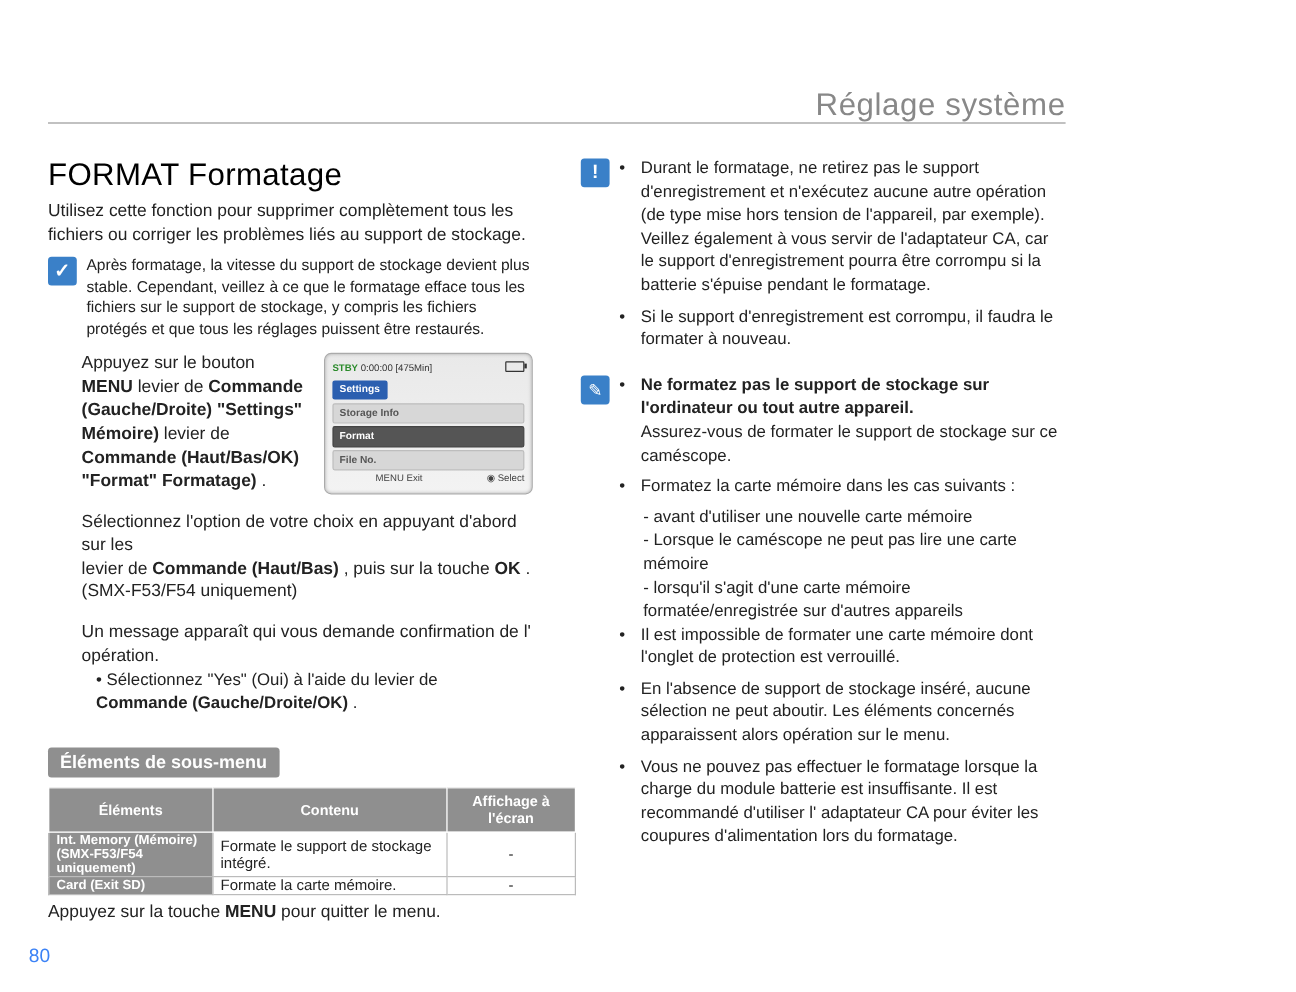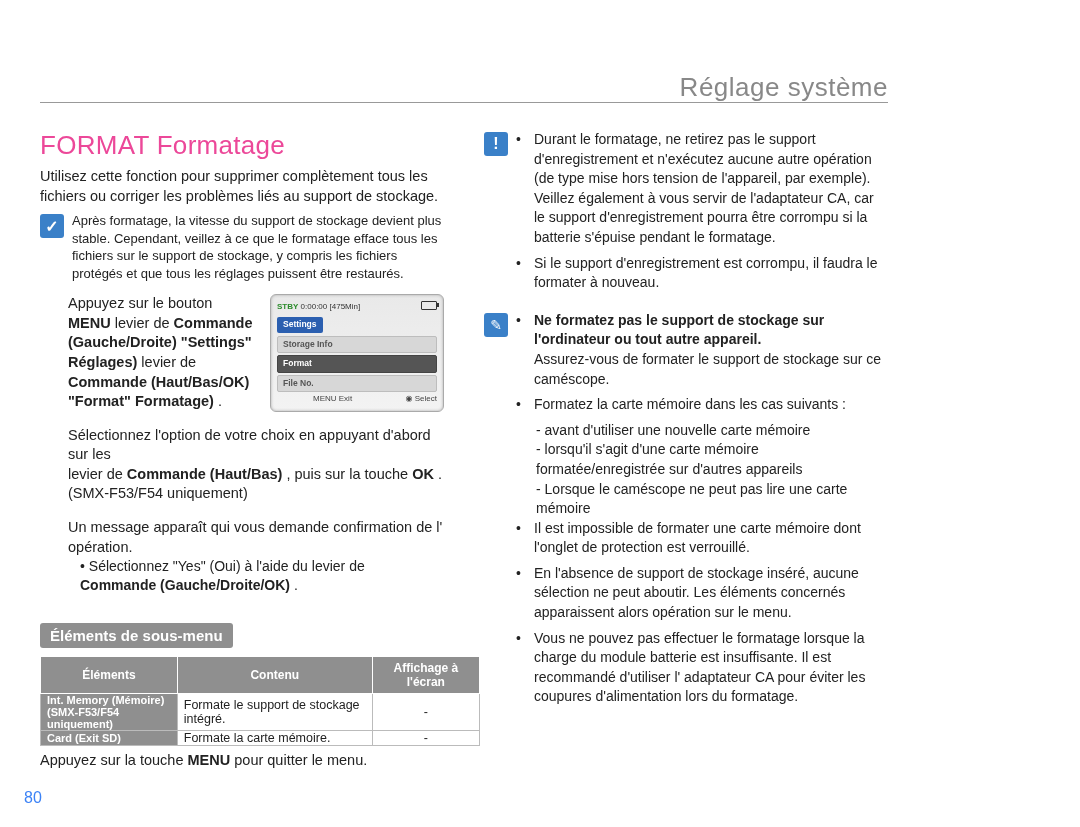--- a/index.html
+++ b/index.html
@@ -1,21 +1,21 @@
 <!DOCTYPE html>
 <html><head>
 <meta charset="utf-8">
 <style>
   html,body{margin:0;padding:0;background:#fff;font-family:Arial,Helvetica,sans-serif;color:#222;}
   .page{width:928px;height:827px;position:relative;box-sizing:border-box;padding:60px 40px 20px 40px;}
   .hr-top{position:absolute;left:40px;right:40px;top:102px;border-top:1px solid #999;}
   .header-right{position:absolute;right:40px;top:72px;font-size:26px;color:#888;font-weight:300;letter-spacing:0.5px;}
   .cols{display:flex;gap:40px;margin-top:70px;}
   .col{flex:1;min-width:0;}
-  h1.title{color:#ec4899;font-weight:400;font-size:26px;margin:0 0 6px 0;letter-spacing:0.3px;}
+  h1.title{color:#000000;font-weight:400;font-size:26px;margin:0 0 6px 0;letter-spacing:0.3px;}
   .intro{font-size:14.5px;line-height:1.35;margin:0 0 6px 0;}
   .note-row{display:flex;gap:8px;margin-bottom:12px;}
   .icon-box{width:24px;height:24px;border-radius:3px;display:flex;align-items:center;justify-content:center;flex:0 0 24px;margin-top:2px;}
   .icon-green{background:#3a80c8;}
   .icon-blue{background:#3a80c8;}
   .icon-check{color:#fff;font-weight:bold;font-size:16px;}
   .icon-pencil{color:#fff;font-size:14px;}
   .icon-warn{color:#fff;font-weight:bold;font-size:16px;}
   .note-text{font-size:13px;line-height:1.35;color:#222;}
   .step-row{display:flex;gap:10px;margin-bottom:14px;}
@@ -70,21 +70,21 @@
       
       <div class="step-row">
         <div class="step-num"></div>
         <div class="step-body step1-wrap">
           <div>
             <span>Appuyez sur le bouton </span>
             <span class="bold">MENU</span>
             <span>  levier de </span>
             <span class="bold">Commande (Gauche/Droite)</span>
             <span class="bold">  "Settings" </span>
-            <span class="bold">Réglages)</span>
+            <span class="bold">Mémoire)</span>
             <span>  levier de </span>
             <span class="bold">Commande (Haut/Bas/OK)</span>
             <span class="bold">  "Format" </span>
             <span class="bold">Formatage)</span>
             <span>.</span>
           </div>
           <div class="screen">
             <div class="top">
               <span><span class="stby">STBY</span> <span>0:00:00</span> <span>[475Min]</span></span>
               <span><span class="batt"></span></span>
@@ -189,22 +189,22 @@
               <span class="bold">Ne formatez pas le support de stockage sur l'ordinateur ou tout autre appareil.</span><br>
               <span>Assurez-vous de formater le support de stockage sur ce caméscope.</span>
             </span>
           </div>
           <div class="top-li">
               <span class="dot">•</span>
               <span>Formatez la carte mémoire dans les cas suivants :</span>
             </div>
           <div class="nested">
             <div class="dash">avant d'utiliser une nouvelle carte mémoire</div>
+            <div class="dash">Lorsque le caméscope ne peut pas lire une carte mémoire</div>
             <div class="dash">lorsqu'il s'agit d'une carte mémoire formatée/enregistrée sur d'autres appareils</div>
-            <div class="dash">Lorsque le caméscope ne peut pas lire une carte mémoire</div>
           </div>
           <div class="top-li">
               <span class="dot">•</span>
               <span>Il est impossible de formater une carte mémoire dont l'onglet de protection est verrouillé.</span>
             </div>
           <div class="top-li">
               <span class="dot">•</span>
               <span>En l'absence de support de stockage inséré, aucune sélection ne peut aboutir. Les éléments concernés apparaissent alors opération sur le menu.</span>
             </div>
           <div class="top-li">

